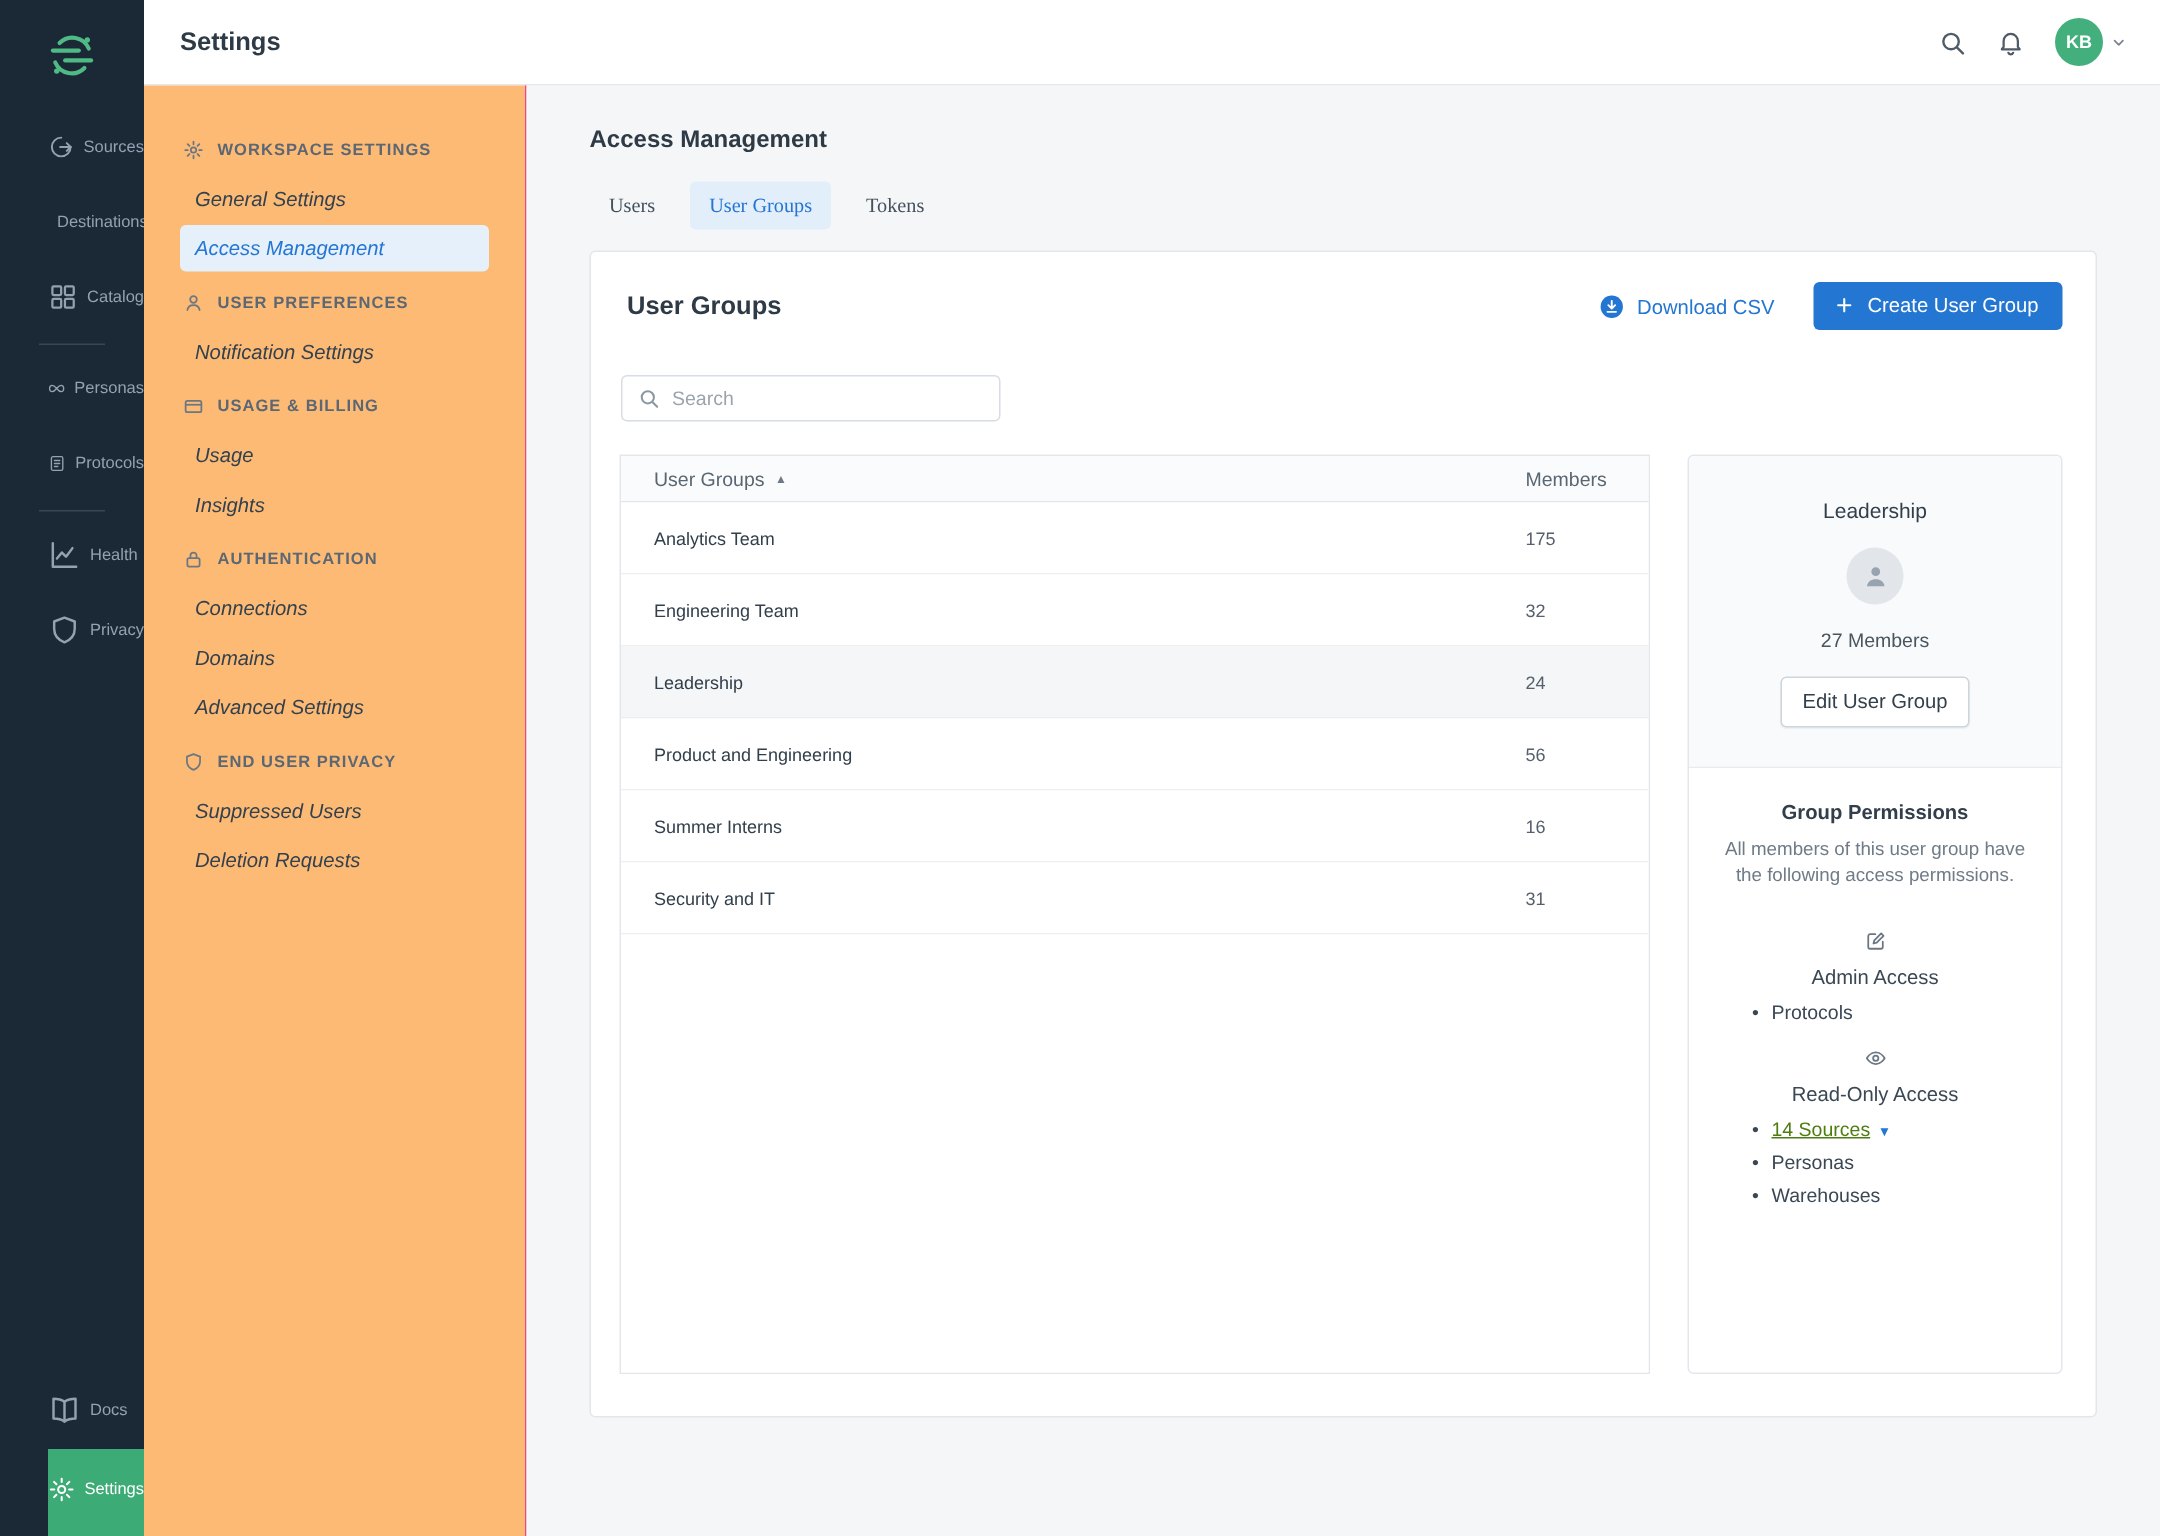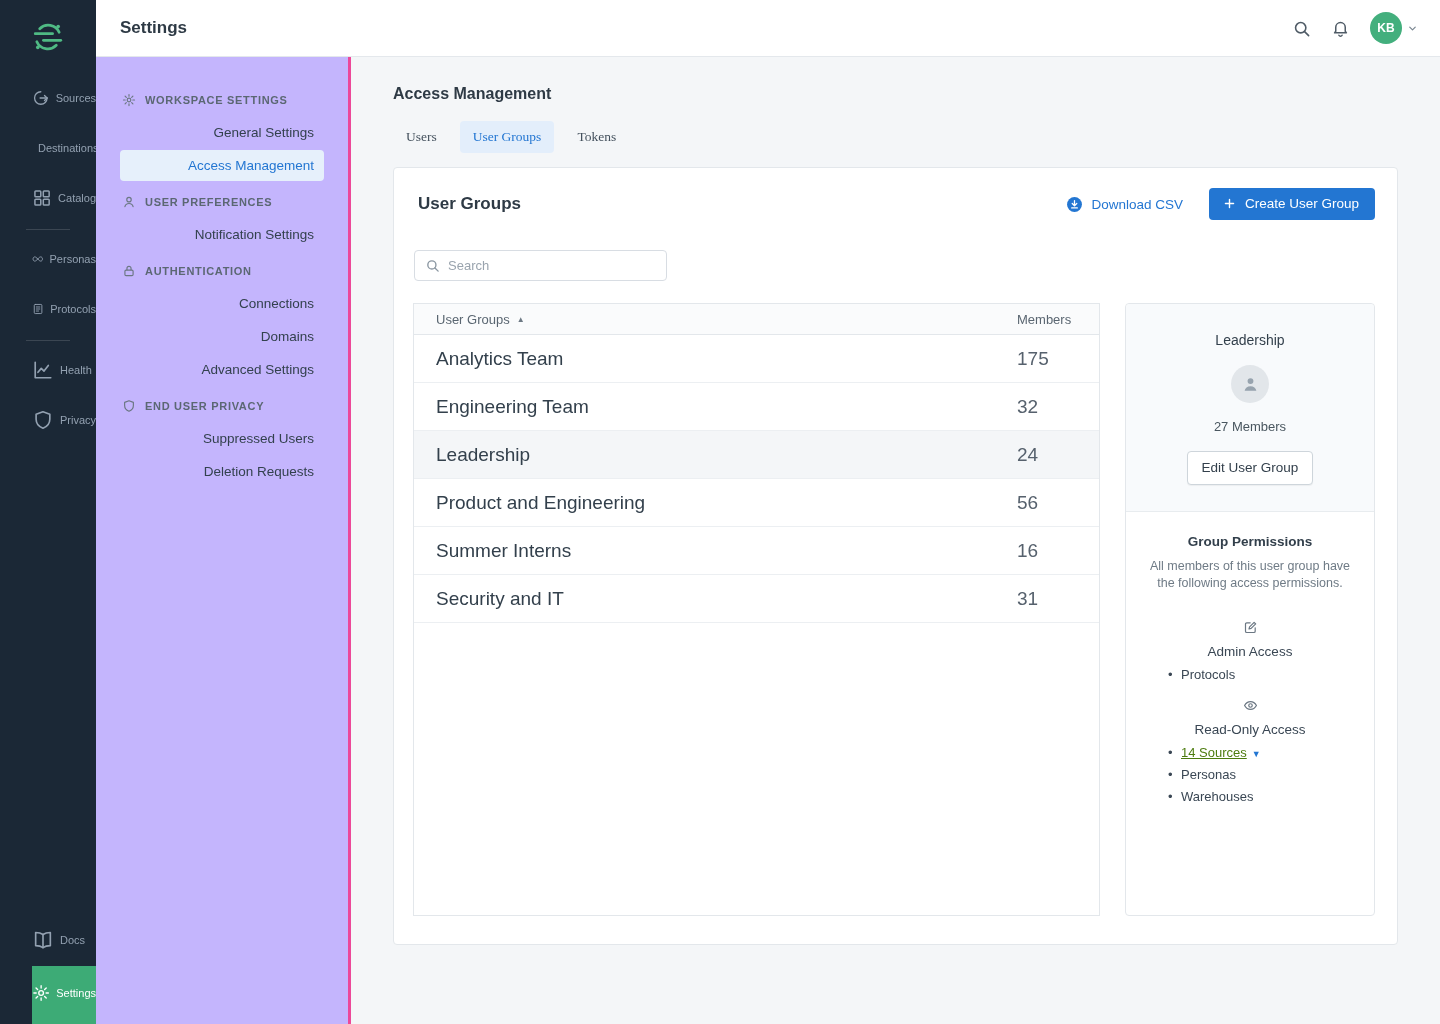--- a/index.html
+++ b/index.html
@@ -39,32 +39,32 @@
   .avatar {
     width: 32px; height: 32px; border-radius: 50%; background: #43af7d;
     color: #fff; font-size: 12px; font-weight: 700; display: flex; align-items: center; justify-content: center;
   }
   .chev { color: #7a8691; }
 
   .content-row { flex: 1; display: flex; min-height: 0; }
 
   
   .settings-nav {
-    width: 255px; flex-shrink: 0; background: #c4b5fd; border-right: 3px solid #ec4899;
-    padding: 24px 24px 20px; overflow-y: auto; text-align: right;
+    width: 255px; flex-shrink: 0; background: #fdba74; border-right: 1px solid #ec4899;
+    padding: 24px 24px 20px; overflow-y: auto;
   }
   .snav-section { margin-bottom: 14px; }
   .snav-head {
     display: flex; align-items: center; gap: 9px; color: #5b6773;
     font-size: 11px; font-weight: 700; letter-spacing: 0.7px; margin: 12px 0 10px; padding-left: 2px;
   }
   .snav-head svg { color: #6b7783; flex-shrink: 0; }
   .snav-item {
     font-size: 13.5px; color: #33414e; padding: 8px 10px; border-radius: 4px;
-    margin: 2px 0; cursor: pointer;
+    margin: 2px 0; cursor: pointer; font-style: italic;
   }
   .snav-item.active { background: #e6f0fb; color: #2376d2; }
 
   
   .main { flex: 1; background: #f4f6f8; padding: 28px 42px 20px; overflow-y: auto; min-width: 0; }
   .main-title { font-size: 16px; font-weight: 700; color: #2e3a45; margin-bottom: 18px; }
 
   .tabs { display: flex; gap: 10px; margin-bottom: 14px; }
   .tab {
     border: none; background: transparent; font-family: Liberation Serif, serif; font-size: 13.5px;
@@ -105,21 +105,21 @@
   }
   .thead {
     display: flex; align-items: center; background: #fafbfc; border-bottom: 1px solid #e3e7eb;
     height: 31px; font-size: 13px; color: #5a6671;
   }
   .th-name { flex: 1; padding-left: 22px; display: flex; align-items: center; gap: 7px; cursor: pointer; }
   .th-members { width: 82px; padding-right: 16px; cursor: pointer; }
   .sort-caret { font-size: 8px; color: #6d7984; }
   .trow {
     display: flex; align-items: center; height: 48px; border-bottom: 1px solid #eceff2;
-    font-size: 19px; color: #33404c; cursor: pointer; background: #fff;
+    font-size: 12px; color: #33404c; cursor: pointer; background: #fff;
   }
   .trow.selected { background: #f4f6f8; }
   .cell-name { flex: 1; padding-left: 22px; }
   .cell-members { width: 82px; padding-right: 16px; color: #56616d; }
   .table-filler { flex: 1; background: #fff; }
 
   .detail-panel {
     width: 250px; flex-shrink: 0; border: 1px solid #e3e7eb; border-radius: 4px;
     background: #fff; display: flex; flex-direction: column;
   }
@@ -290,20 +290,31 @@
           <div class="snav-head">
             <svg width="14" height="14" viewBox="0 0 24 24" fill="none" stroke="currentColor" stroke-width="2" stroke-linecap="round" stroke-linejoin="round">
               <circle cx="12" cy="8" r="3.8"></circle>
                 <path d="M5 20c.8-3.6 3.6-5.5 7-5.5s6.2 1.9 7 5.5"></path>
             </svg>
             <span>USER PREFERENCES</span>
           </div>
           <div class="snav-item">Notification Settings</div>
         </div>
 
+        <div class="snav-section">
+          <div class="snav-head">
+            <svg width="14" height="14" viewBox="0 0 24 24" fill="none" stroke="currentColor" stroke-width="2" stroke-linejoin="round">
+              <rect x="3" y="5.5" width="18" height="13" rx="2"></rect>
+                <path d="M3 10h18"></path>
+            </svg>
+            <span>USAGE &amp; BILLING</span>
+          </div>
+          <div class="snav-item">Usage</div>
+          <div class="snav-item">Insights</div>
+        </div>
 
         <div class="snav-section">
           <div class="snav-head">
             <svg width="14" height="14" viewBox="0 0 24 24" fill="none" stroke="currentColor" stroke-width="2" stroke-linejoin="round">
               <rect x="5" y="10.5" width="14" height="9.5" rx="2"></rect>
                 <path d="M8.5 10.5v-3a3.5 3.5 0 0 1 7 0v3"></path>
             </svg>
             <span>AUTHENTICATION</span>
           </div>
           <div class="snav-item">Connections</div>

